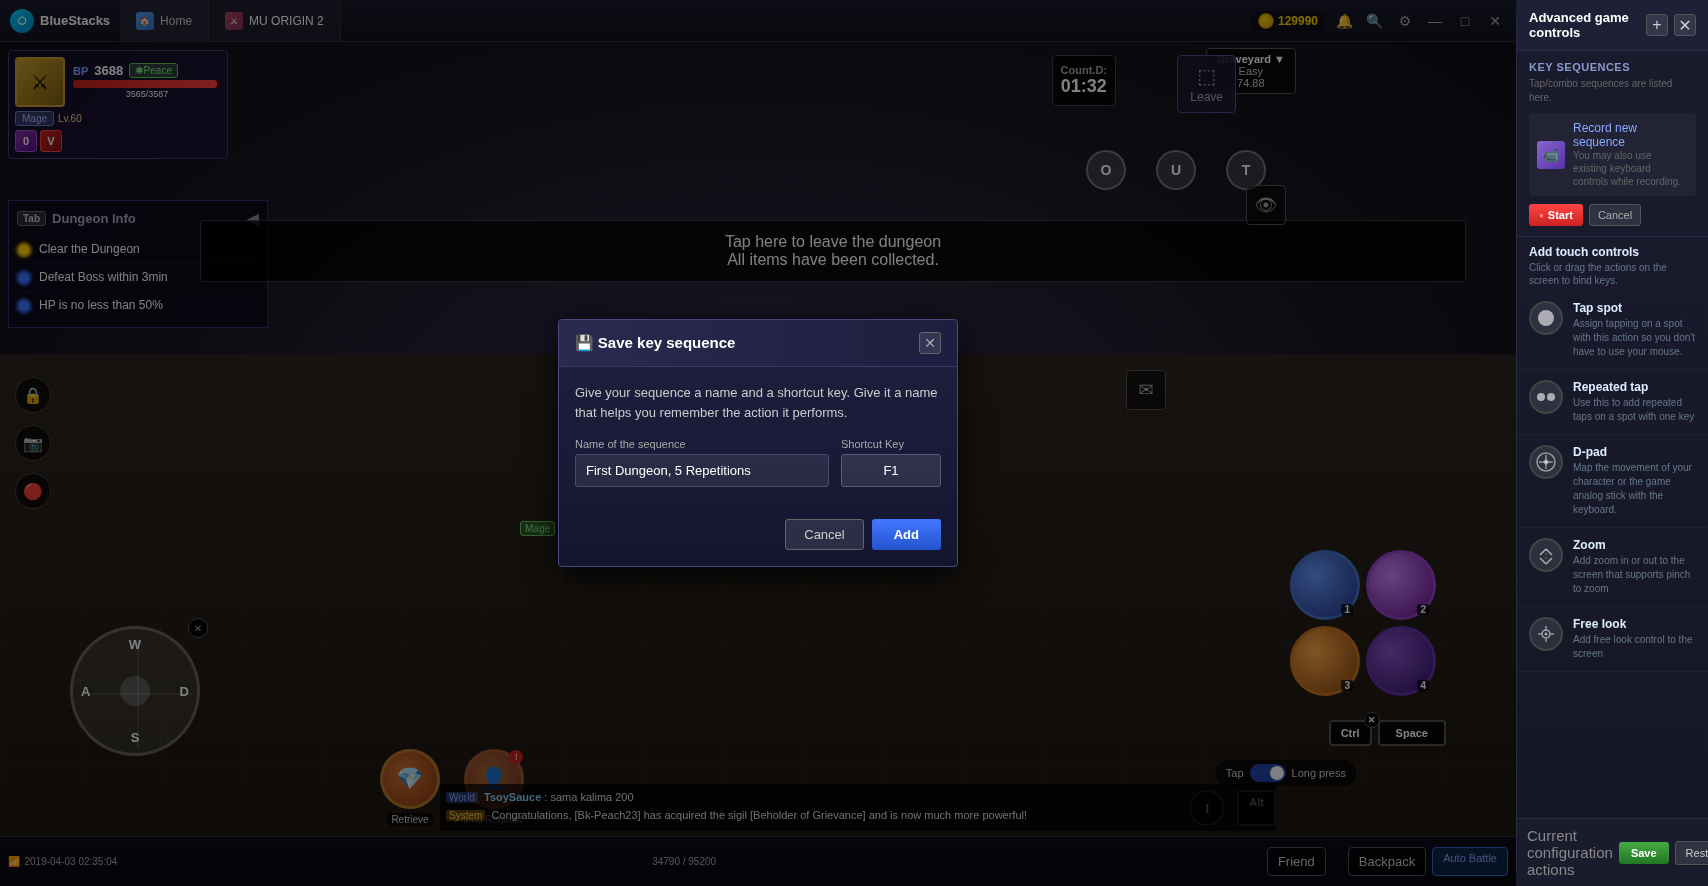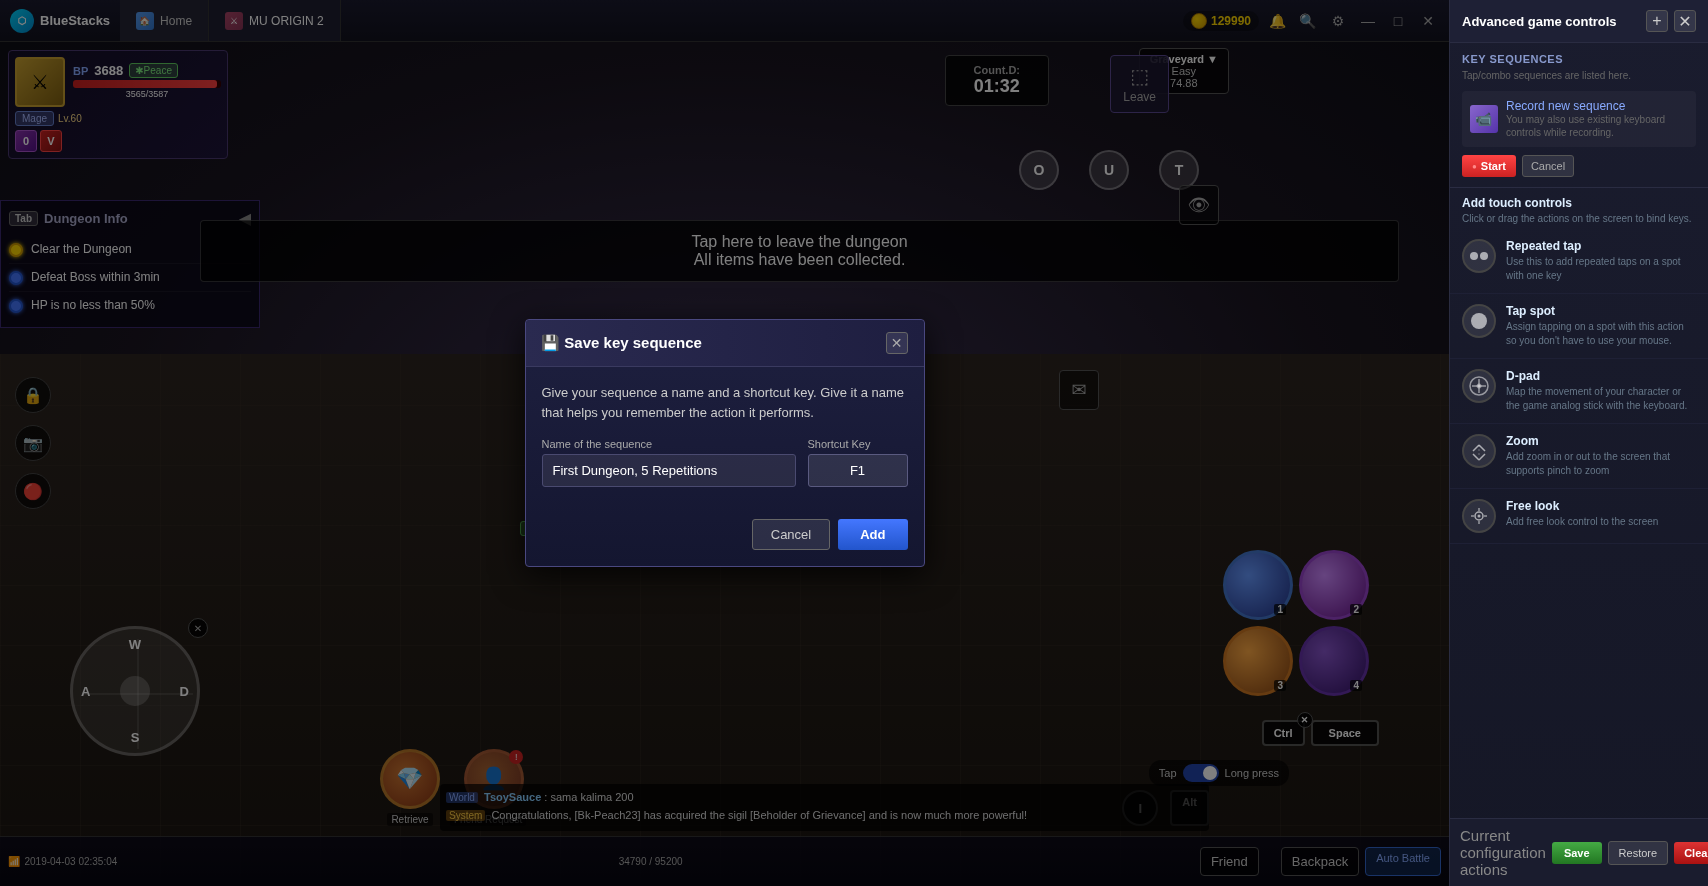--- a/index.html
+++ b/index.html
@@ -291,21 +291,21 @@
 
     .v-badge.red {
       background: linear-gradient(135deg, #cc2222, #881111);
       border-color: #ff4444;
     }
 
     
     .dungeon-panel {
       position: absolute;
       top: 200px;
-      left: 0;
+      left: 8px;
       width: 260px;
       background: rgba(10,8,25,0.85);
       border: 1px solid #3a2870;
       z-index: 50;
       padding: 8px;
     }
 
     .dungeon-header {
       display: flex;
       align-items: center;
@@ -379,21 +379,21 @@
       font-weight: 600;
     }
 
     .counter-box {
       position: absolute;
       top: 55px;
       right: 400px;
       background: rgba(0,0,0,0.7);
       border: 1px solid #444;
       border-radius: 4px;
-      padding: 8px 28px;
+      padding: 8px 8px;
       color: #fff;
       font-size: 18px;
       font-weight: 600;
       z-index: 50;
       text-align: center;
     }
 
     .counter-label {
       font-size: 11px;
       color: #aaa;
@@ -744,26 +744,27 @@
       border-radius: 3px;
       padding: 7px 22px;
       color: #fff;
       font-size: 13px;
       font-weight: 600;
       cursor: pointer;
     }
 
     
     #right-panel {
-      width: 259px;
+      width: 192px;
       background: linear-gradient(180deg, #1a1c2e 0%, #151726 100%);
       border-left: 1px solid #2a2c40;
       display: flex;
       flex-direction: column;
       position: relative;
+      border-radius: 17px;
     }
 
     .panel-header {
       display: flex;
       align-items: center;
       justify-content: space-between;
       padding: 10px 12px;
       background: #1e2035;
       border-bottom: 1px solid #2a2c42;
     }
@@ -1503,38 +1504,38 @@
       </div>
     </div>
 
     <div class="add-touch-header">
       <div class="add-touch-title">Add touch controls</div>
       <div class="add-touch-desc">Click or drag the actions on the screen to bind keys.</div>
     </div>
 
     <div class="touch-control-item">
       <div class="touch-icon">
+        <div style="width:16px;height:16px;background:rgba(255,255,255,0.6);border-radius:50%;"></div>
+      </div>
+      <div class="touch-info">
+        <div class="touch-name">Tap spot</div>
+        <div class="touch-desc">Assign tapping on a spot with this action so you don't have to use your mouse.</div>
+      </div>
+    </div>
+
+    <div class="touch-control-item">
+      <div class="touch-icon">
         <div style="display:flex;gap:2px;">
           <div style="width:8px;height:8px;background:rgba(255,255,255,0.6);border-radius:50%;"></div>
           <div style="width:8px;height:8px;background:rgba(255,255,255,0.6);border-radius:50%;"></div>
         </div>
       </div>
       <div class="touch-info">
         <div class="touch-name">Repeated tap</div>
         <div class="touch-desc">Use this to add repeated taps on a spot with one key</div>
-      </div>
-    </div>
-
-    <div class="touch-control-item">
-      <div class="touch-icon">
-        <div style="width:16px;height:16px;background:rgba(255,255,255,0.6);border-radius:50%;"></div>
-      </div>
-      <div class="touch-info">
-        <div class="touch-name">Tap spot</div>
-        <div class="touch-desc">Assign tapping on a spot with this action so you don't have to use your mouse.</div>
       </div>
     </div>
 
     <div class="touch-control-item">
       <div class="touch-icon">
         <svg width="22" height="22" viewBox="0 0 22 22">
           <circle cx="11" cy="11" r="9" fill="none" stroke="rgba(255,255,255,0.5)" stroke-width="1.5"></circle>
           <line x1="11" y1="4" x2="11" y2="18" stroke="rgba(255,255,255,0.5)" stroke-width="1.5"></line>
           <line x1="4" y1="11" x2="18" y2="11" stroke="rgba(255,255,255,0.5)" stroke-width="1.5"></line>
           <circle cx="11" cy="11" r="2.5" fill="rgba(255,255,255,0.4)"></circle>

